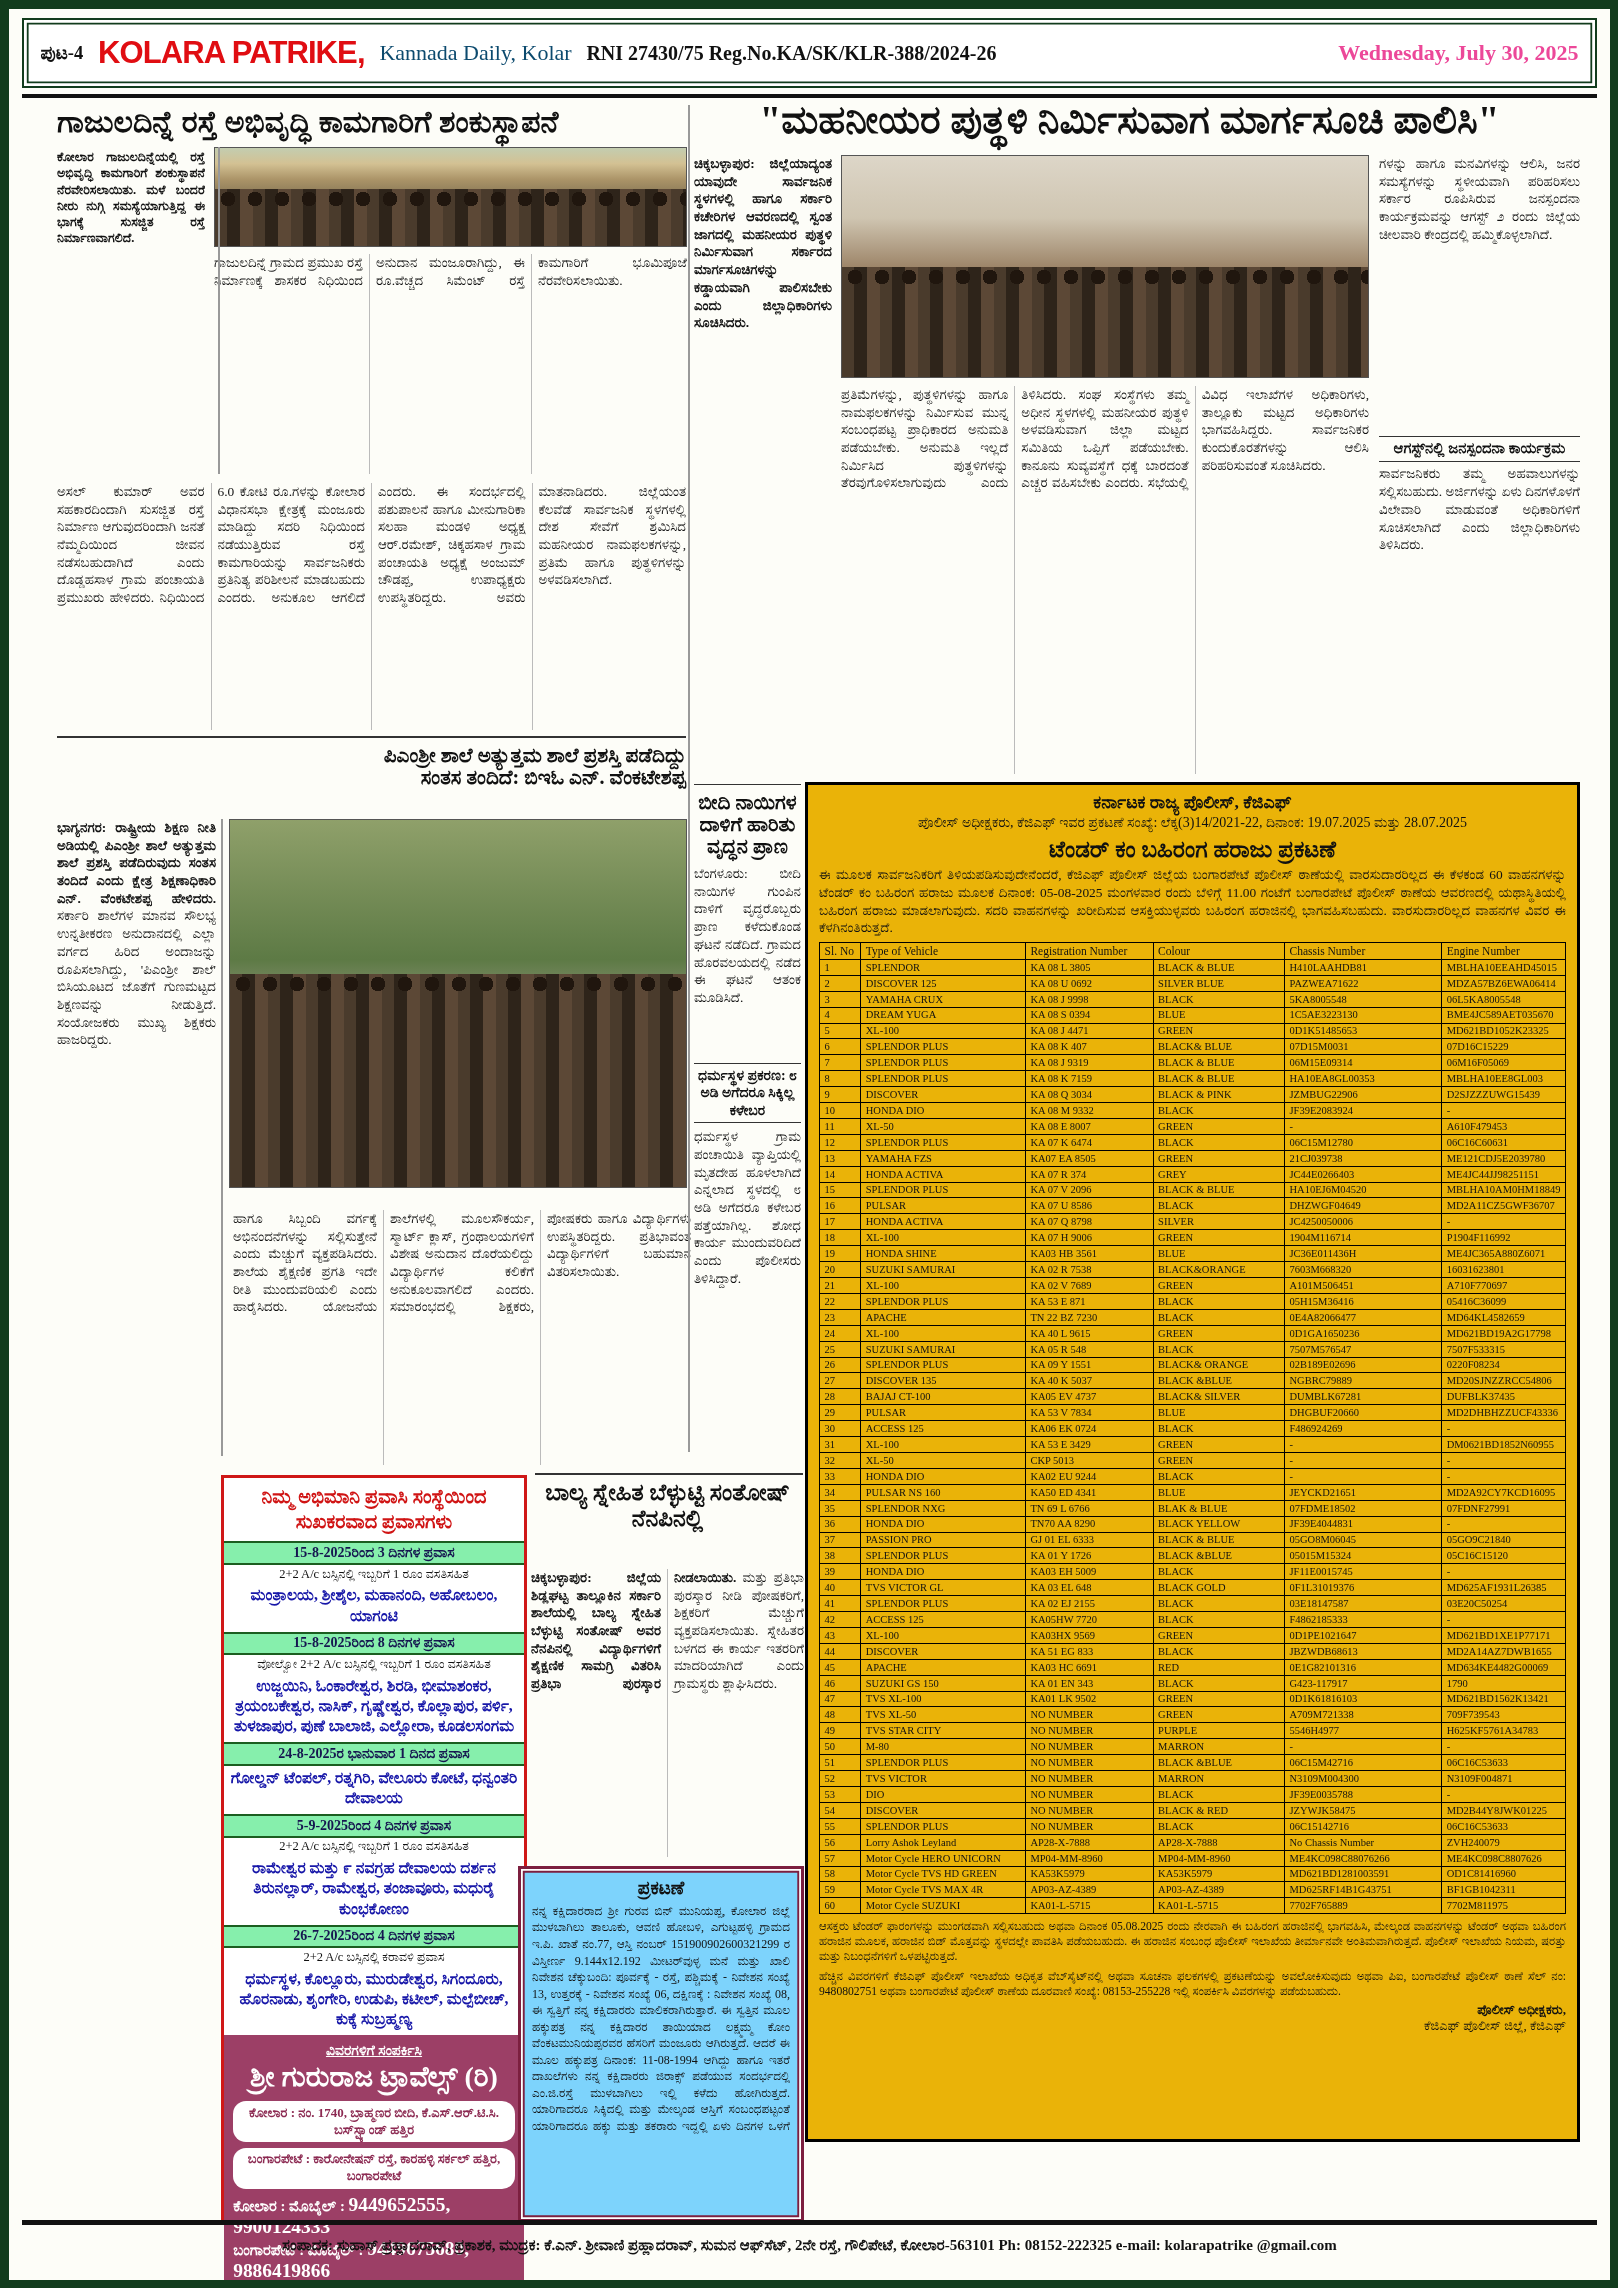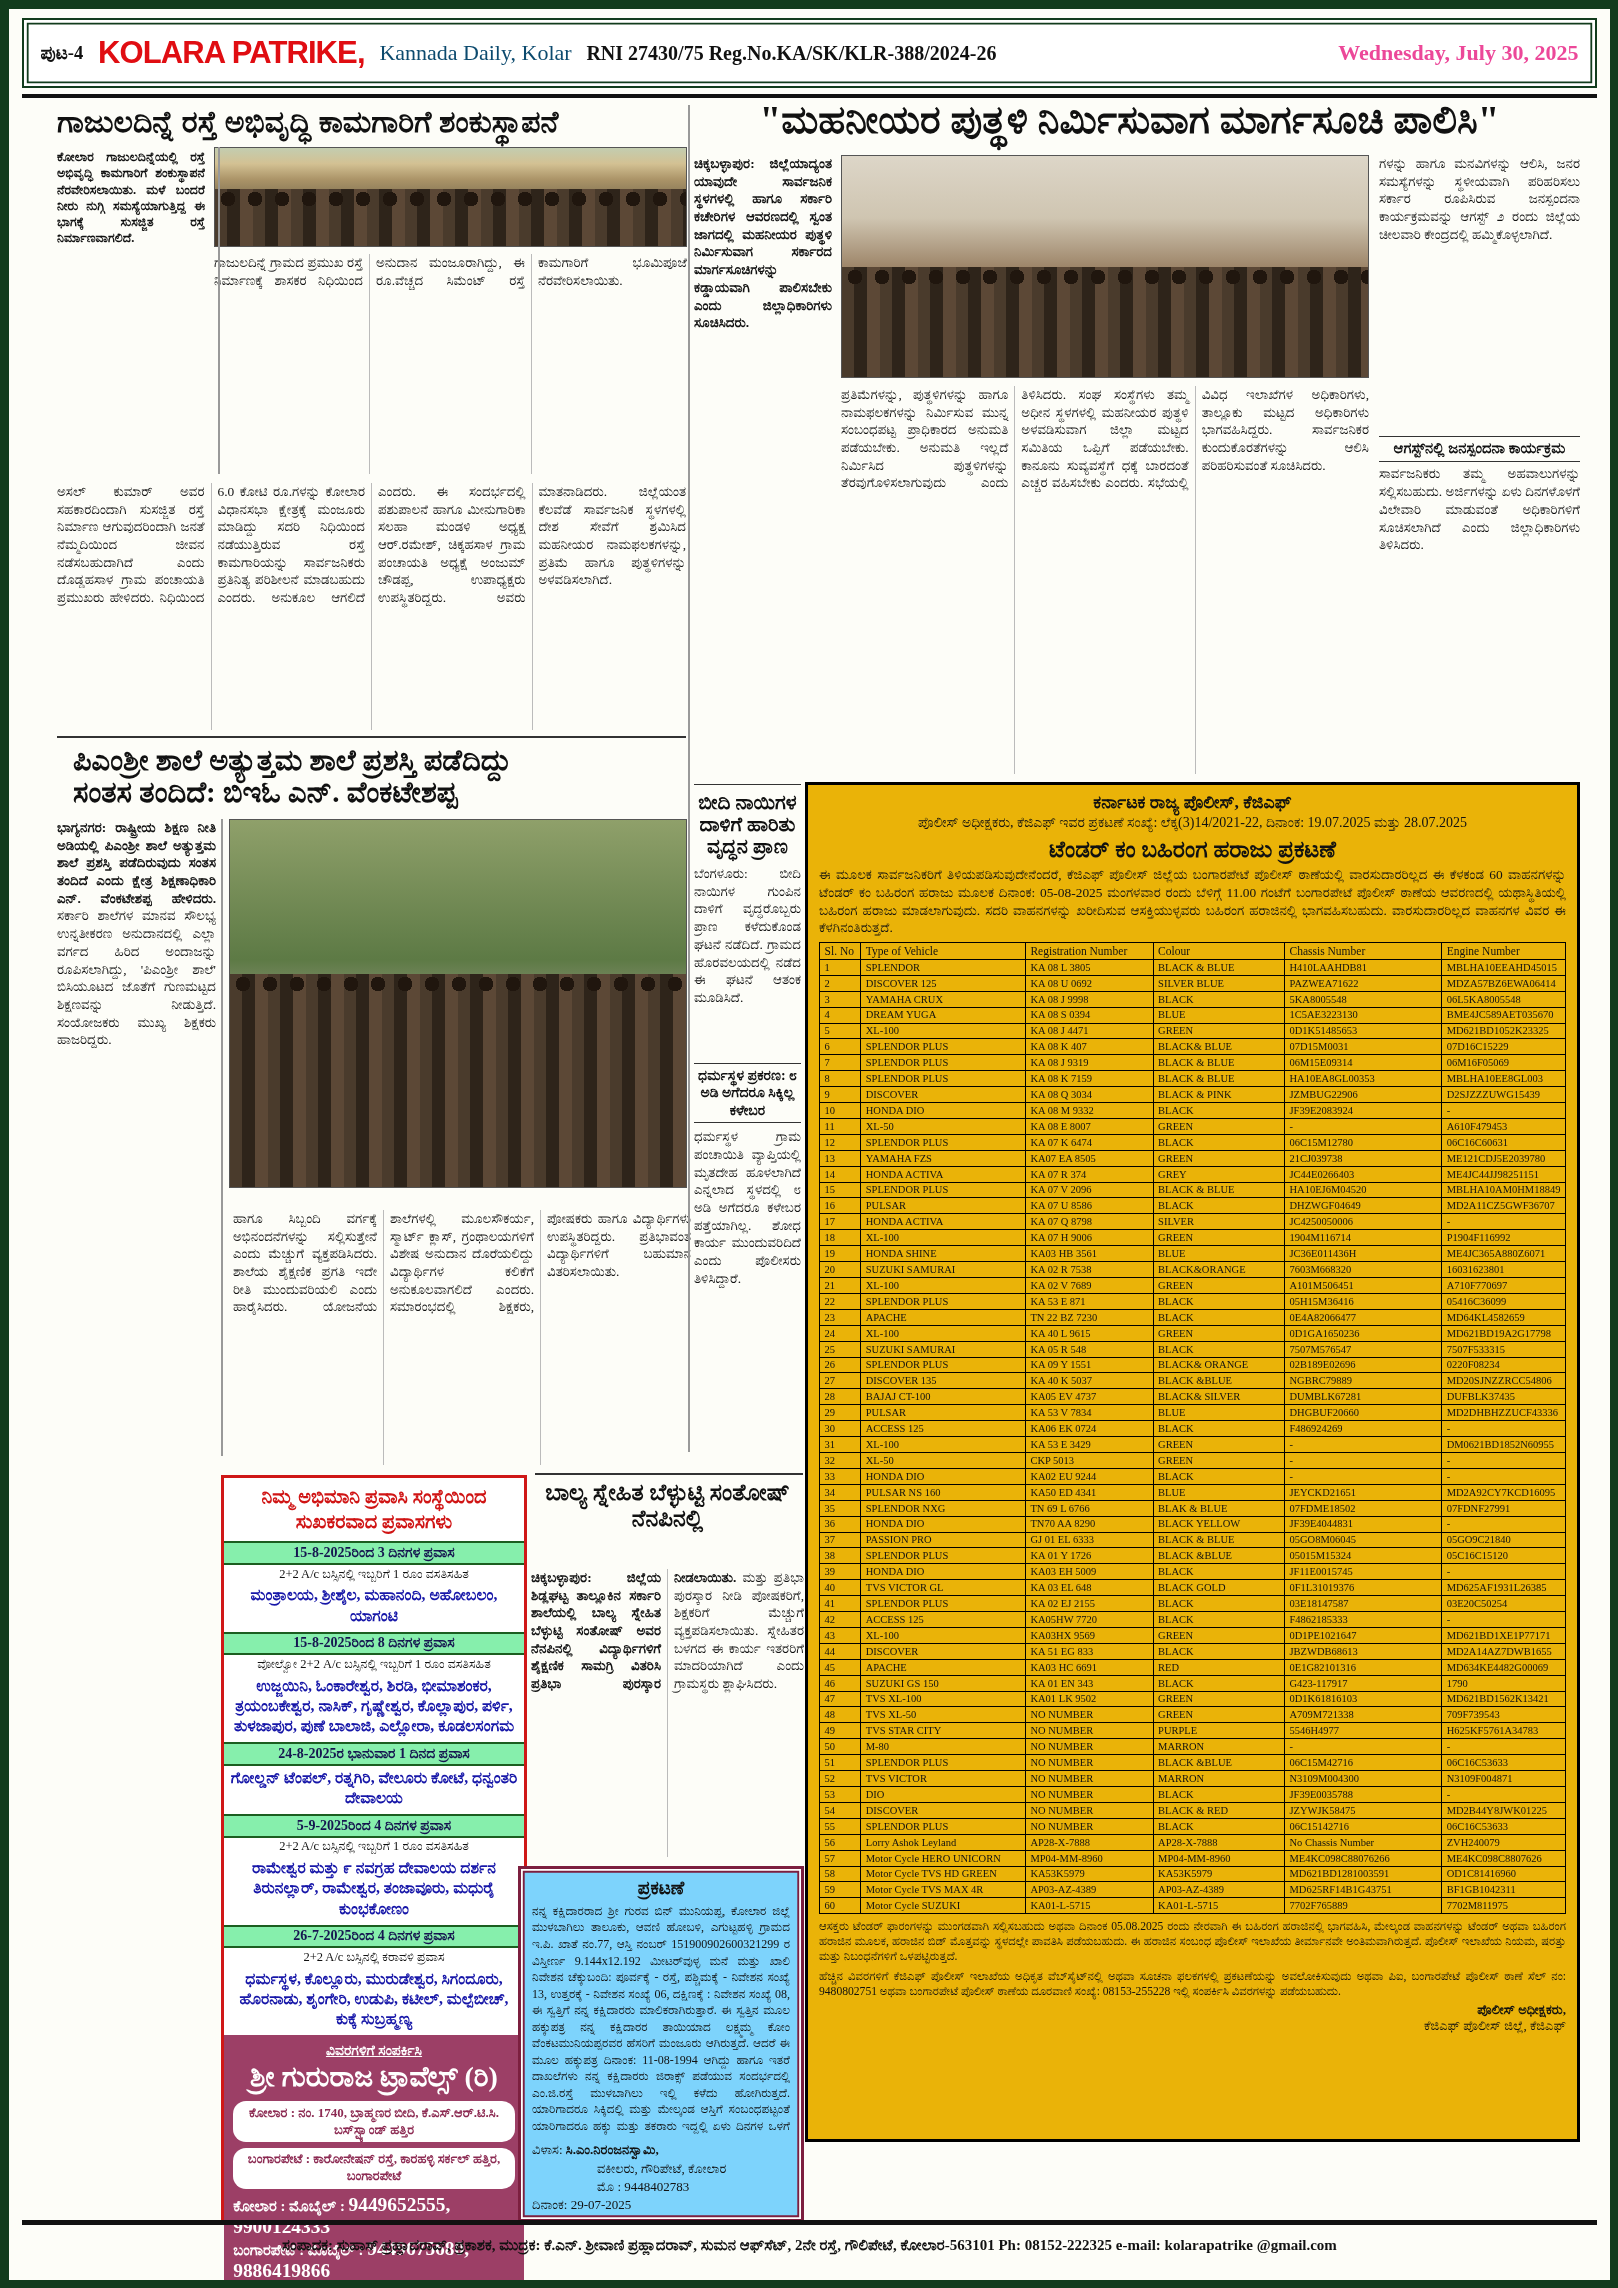--- a/index.html
+++ b/index.html
@@ -131,21 +131,21 @@
     <span>ಸಂಘ ಸಂಸ್ಥೆಗಳು ತಮ್ಮ ಅಧೀನ ಸ್ಥಳಗಳಲ್ಲಿ ಮಹನೀಯರ ಪುತ್ಥಳಿ ಅಳವಡಿಸುವಾಗ ಜಿಲ್ಲಾ ಮಟ್ಟದ ಸಮಿತಿಯ ಒಪ್ಪಿಗೆ ಪಡೆಯಬೇಕು. ಕಾನೂನು ಸುವ್ಯವಸ್ಥೆಗೆ ಧಕ್ಕೆ ಬಾರದಂತೆ ಎಚ್ಚರ ವಹಿಸಬೇಕು ಎಂದರು.</span>
     <span>ಸಭೆಯಲ್ಲಿ ವಿವಿಧ ಇಲಾಖೆಗಳ ಅಧಿಕಾರಿಗಳು, ತಾಲ್ಲೂಕು ಮಟ್ಟದ ಅಧಿಕಾರಿಗಳು ಭಾಗವಹಿಸಿದ್ದರು. ಸಾರ್ವಜನಿಕರ ಕುಂದುಕೊರತೆಗಳನ್ನು ಆಲಿಸಿ ಪರಿಹರಿಸುವಂತೆ ಸೂಚಿಸಿದರು.</span>
   </div>
   <div class="abs" style="left:1370px;top:146px;width:201px;height:620px;">
     <div class="body-txt" style="height:277px;">ಗಳನ್ನು ಹಾಗೂ ಮನವಿಗಳನ್ನು ಆಲಿಸಿ, ಜನರ ಸಮಸ್ಯೆಗಳನ್ನು ಸ್ಥಳೀಯವಾಗಿ ಪರಿಹರಿಸಲು ಸರ್ಕಾರ ರೂಪಿಸಿರುವ ಜನಸ್ಪಂದನಾ ಕಾರ್ಯಕ್ರಮವನ್ನು ಆಗಸ್ಟ್ ೨ ರಂದು ಜಿಲ್ಲೆಯ ಚೀಲವಾರಿ ಕೇಂದ್ರದಲ್ಲಿ ಹಮ್ಮಿಕೊಳ್ಳಲಾಗಿದೆ.</div>
     <div class="subhead-box">ಆಗಸ್ಟ್‌ನಲ್ಲಿ ಜನಸ್ಪಂದನಾ ಕಾರ್ಯಕ್ರಮ</div>
     <div class="body-txt" style="height:277px;">ಸಾರ್ವಜನಿಕರು ತಮ್ಮ ಅಹವಾಲುಗಳನ್ನು ಸಲ್ಲಿಸಬಹುದು. ಅರ್ಜಿಗಳನ್ನು ಏಳು ದಿನಗಳೊಳಗೆ ವಿಲೇವಾರಿ ಮಾಡುವಂತೆ ಅಧಿಕಾರಿಗಳಿಗೆ ಸೂಚಿಸಲಾಗಿದೆ ಎಂದು ಜಿಲ್ಲಾಧಿಕಾರಿಗಳು ತಿಳಿಸಿದರು.</div>
   </div>
 
   <div class="hrule abs" style="left:48px;top:727px;width:629px;"></div>
-  <div class="abs hl" style="left:64px;top:735px;width:629px;font-size:29px;text-align:left;">
+  <div class="abs hl" style="left:48px;top:735px;width:629px;font-size:20px;text-align:right;">
     <div>ಪಿಎಂಶ್ರೀ ಶಾಲೆ ಅತ್ಯುತ್ತಮ ಶಾಲೆ ಪ್ರಶಸ್ತಿ ಪಡೆದಿದ್ದು</div>
     <div>ಸಂತಸ ತಂದಿದೆ: ಬಿಇಓ ಎನ್. ವೆಂಕಟೇಶಪ್ಪ</div>
   </div>
   <div class="abs body-txt" style="left:48px;top:810px;width:159px;height:1006px;">
     <span class="lead">ಭಾಗ್ಯನಗರ: ರಾಷ್ಟ್ರೀಯ ಶಿಕ್ಷಣ ನೀತಿ ಅಡಿಯಲ್ಲಿ ಪಿಎಂಶ್ರೀ ಶಾಲೆ ಅತ್ಯುತ್ತಮ ಶಾಲೆ ಪ್ರಶಸ್ತಿ ಪಡೆದಿರುವುದು ಸಂತಸ ತಂದಿದೆ ಎಂದು ಕ್ಷೇತ್ರ ಶಿಕ್ಷಣಾಧಿಕಾರಿ ಎನ್. ವೆಂಕಟೇಶಪ್ಪ ಹೇಳಿದರು.</span>
     <span>ಸರ್ಕಾರಿ ಶಾಲೆಗಳ ಮಾನವ ಸೌಲಭ್ಯ ಉನ್ನತೀಕರಣ ಅನುದಾನದಲ್ಲಿ ಎಲ್ಲಾ ವರ್ಗದ ಹಿರಿದ ಅಂದಾಜನ್ನು ರೂಪಿಸಲಾಗಿದ್ದು, 'ಪಿಎಂಶ್ರೀ ಶಾಲೆ' ಬಿಸಿಯೂಟದ ಜೊತೆಗೆ ಗುಣಮಟ್ಟದ ಶಿಕ್ಷಣವನ್ನು ನೀಡುತ್ತಿದೆ. ಸಂಯೋಜಕರು ಮುಖ್ಯ ಶಿಕ್ಷಕರು ಹಾಜರಿದ್ದರು.</span>
   </div>
   <div class="abs photo ph-school" style="left:220px;top:810px;width:458px;height:369px;"></div>
   <div class="abs body-txt cols3" style="left:224px;top:1191px;width:458px;height:255px;margin-top:10px;">
     <span>ಹಾಗೂ ಸಿಬ್ಬಂದಿ ವರ್ಗಕ್ಕೆ ಅಭಿನಂದನೆಗಳನ್ನು ಸಲ್ಲಿಸುತ್ತೇನೆ ಎಂದು ಮೆಚ್ಚುಗೆ ವ್ಯಕ್ತಪಡಿಸಿದರು. ಶಾಲೆಯ ಶೈಕ್ಷಣಿಕ ಪ್ರಗತಿ ಇದೇ ರೀತಿ ಮುಂದುವರಿಯಲಿ ಎಂದು ಹಾರೈಸಿದರು.</span>
@@ -704,27 +704,20 @@
     <div>ಬಾಲ್ಯ ಸ್ನೇಹಿತ ಬೆಳ್ಳುಟ್ಟಿ ಸಂತೋಷ್ ನೆನಪಿನಲ್ಲಿ</div>
   </div>
   <div class="abs body-txt cols2" style="left:522px;top:1560px;width:273px;height:288px;">
     <span class="lead">ಚಿಕ್ಕಬಳ್ಳಾಪುರ: ಜಿಲ್ಲೆಯ ಶಿಡ್ಲಘಟ್ಟ ತಾಲ್ಲೂಕಿನ ಸರ್ಕಾರಿ ಶಾಲೆಯಲ್ಲಿ ಬಾಲ್ಯ ಸ್ನೇಹಿತ ಬೆಳ್ಳುಟ್ಟಿ ಸಂತೋಷ್ ಅವರ ನೆನಪಿನಲ್ಲಿ ವಿದ್ಯಾರ್ಥಿಗಳಿಗೆ ಶೈಕ್ಷಣಿಕ ಸಾಮಗ್ರಿ ವಿತರಿಸಿ ಪ್ರತಿಭಾ ಪುರಸ್ಕಾರ ನೀಡಲಾಯಿತು.</span>
     <span>ಮತ್ತು ಪ್ರತಿಭಾ ಪುರಸ್ಕಾರ ನೀಡಿ ಪೋಷಕರಿಗೆ, ಶಿಕ್ಷಕರಿಗೆ ಮೆಚ್ಚುಗೆ ವ್ಯಕ್ತಪಡಿಸಲಾಯಿತು. ಸ್ನೇಹಿತರ ಬಳಗದ ಈ ಕಾರ್ಯ ಇತರರಿಗೆ ಮಾದರಿಯಾಗಿದೆ ಎಂದು ಗ್ರಾಮಸ್ಥರು ಶ್ಲಾಘಿಸಿದರು.</span>
   </div>
 
   <div class="abs nbox" style="left:509px;top:1857px;width:286px;height:356px;">
     <div class="n-title">ಪ್ರಕಟಣೆ</div>
     <div class="n-body" style="height:233px;overflow:hidden;">ನನ್ನ ಕಕ್ಷಿದಾರರಾದ ಶ್ರೀ ಗುರವ ಬಿನ್ ಮುನಿಯಪ್ಪ, ಕೋಲಾರ ಜಿಲ್ಲೆ ಮುಳಬಾಗಿಲು ತಾಲೂಕು, ಆವಣಿ ಹೋಬಳಿ, ಎಗುಟ್ಟಹಳ್ಳಿ ಗ್ರಾಮದ ಇ.ಪಿ. ಖಾತೆ ನಂ.77, ಆಸ್ತಿ ನಂಬರ್ 151900902600321299 ರ ವಿಸ್ತೀರ್ಣ 9.144x12.192 ಮೀಟರ್‌ವುಳ್ಳ ಮನೆ ಮತ್ತು ಖಾಲಿ ನಿವೇಶನ ಚೆಕ್ಕುಬಂದಿ: ಪೂರ್ವಕ್ಕೆ - ರಸ್ತೆ, ಪಶ್ಚಿಮಕ್ಕೆ - ನಿವೇಶನ ಸಂಖ್ಯೆ 13, ಉತ್ತರಕ್ಕೆ - ನಿವೇಶನ ಸಂಖ್ಯೆ 06, ದಕ್ಷಿಣಕ್ಕೆ : ನಿವೇಶನ ಸಂಖ್ಯೆ 08, ಈ ಸ್ವತ್ತಿಗೆ ನನ್ನ ಕಕ್ಷಿದಾರರು ಮಾಲಿಕರಾಗಿರುತ್ತಾರೆ. ಈ ಸ್ವತ್ತಿನ ಮೂಲ ಹಕ್ಕುಪತ್ರ ನನ್ನ ಕಕ್ಷಿದಾರರ ತಾಯಿಯಾದ ಲಕ್ಷ್ಮಮ್ಮ ಕೋಂ ವೆಂಕಟಮುನಿಯಪ್ಪರವರ ಹೆಸರಿಗೆ ಮಂಜೂರು ಆಗಿರುತ್ತದೆ. ಆದರೆ ಈ ಮೂಲ ಹಕ್ಕುಪತ್ರ ದಿನಾಂಕ: 11-08-1994 ಆಗಿದ್ದು ಹಾಗೂ ಇತರೆ ದಾಖಲೆಗಳು ನನ್ನ ಕಕ್ಷಿದಾರರು ಜಿರಾಕ್ಸ್ ಪಡೆಯುವ ಸಂದರ್ಭದಲ್ಲಿ ಎಂ.ಜಿ.ರಸ್ತೆ ಮುಳಬಾಗಿಲು ಇಲ್ಲಿ ಕಳೆದು ಹೋಗಿರುತ್ತದೆ. ಯಾರಿಗಾದರೂ ಸಿಕ್ಕಿದಲ್ಲಿ ಮತ್ತು ಮೇಲ್ಕಂಡ ಆಸ್ತಿಗೆ ಸಂಬಂಧಪಟ್ಟಂತೆ ಯಾರಿಗಾದರೂ ಹಕ್ಕು ಮತ್ತು ತಕರಾರು ಇದ್ದಲ್ಲಿ ಏಳು ದಿನಗಳ ಒಳಗೆ ಲಿಖಿತ ಅಥವಾ ಖುದ್ದಾಗಿ ಈ ಕೆಳಕಂಡ ವಿಳಾಸದಾರರಿಗೆ ತಲುಪಿಸುವುದು.</div>
-    <div class="n-sig">
-      <span>ವಿಳಾಸ:</span>
-      <span class="nm">ಸಿ.ಎಂ.ನಿರಂಜನಸ್ವಾಮಿ,</span><br>
-      <span style="margin-left:65px;">ವಕೀಲರು, ಗೌರಿಪೇಟೆ, ಕೋಲಾರ</span><br>
-      <span style="margin-left:65px;">ಮೊ : 9448402783</span><br>
-      <span>ದಿನಾಂಕ: 29-07-2025</span>
-    </div>
   </div>
 
   <div class="abs vrule" style="left:679px;top:96px;height:1347px;"></div>
   <div class="abs vrule" style="left:209px;top:138px;height:327px;"></div>
   <div class="abs vrule" style="left:212px;top:810px;height:637px;"></div>
 
   <div class="abs foot-rule"></div>
   <div class="abs footer">
     <span>ಸಂಪಾದಕ: ಸುಹಾಸ್ ಪ್ರಹ್ಲಾದರಾವ್, ಪ್ರಕಾಶಕ, ಮುದ್ರಕ: ಕೆ.ಎನ್. ಶ್ರೀವಾಣಿ ಪ್ರಹ್ಲಾದರಾವ್, ಸುಮನ ಆಫ್‌ಸೆಟ್, 2ನೇ ರಸ್ತೆ, ಗೌಲಿಪೇಟೆ, ಕೋಲಾರ-563101   Ph: 08152-222325  e-mail: kolarapatrike @gmail.com</span>
   </div>

